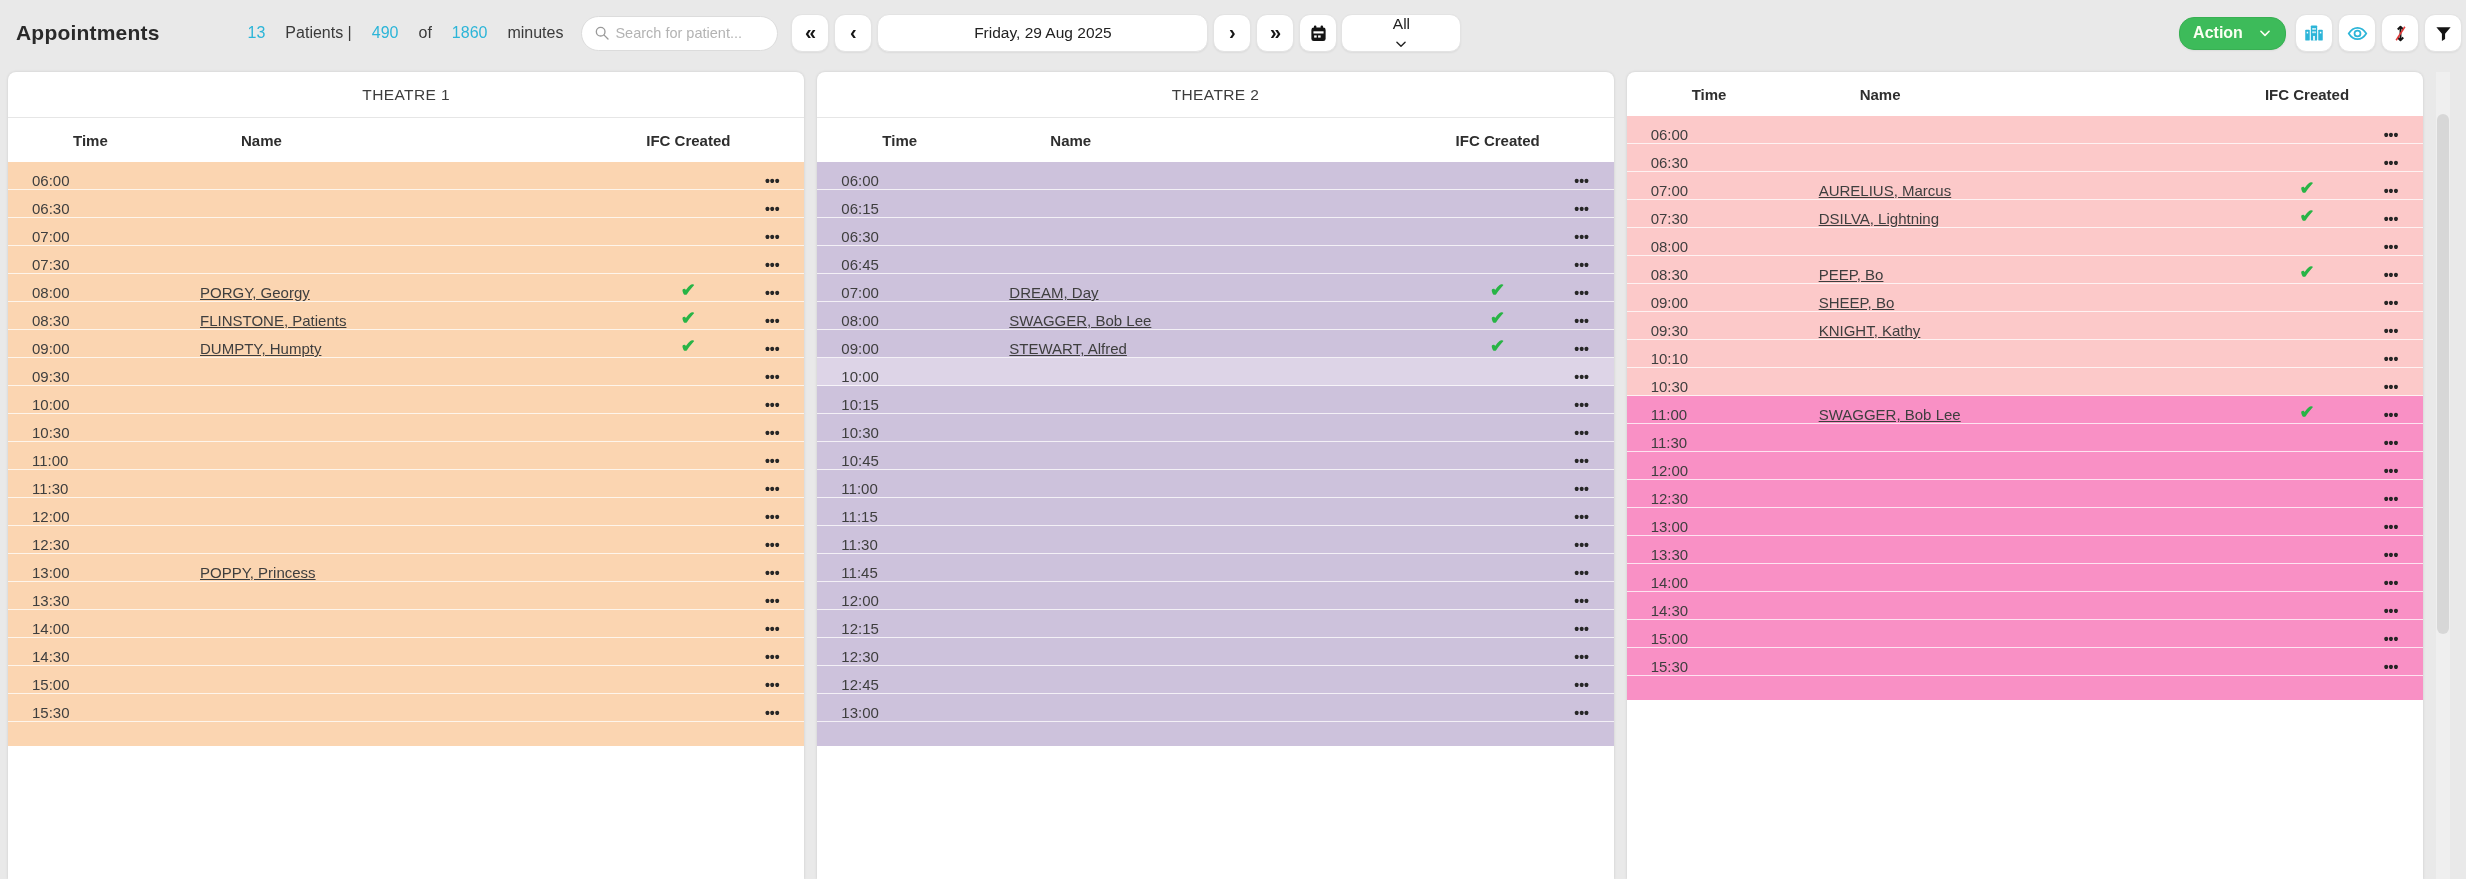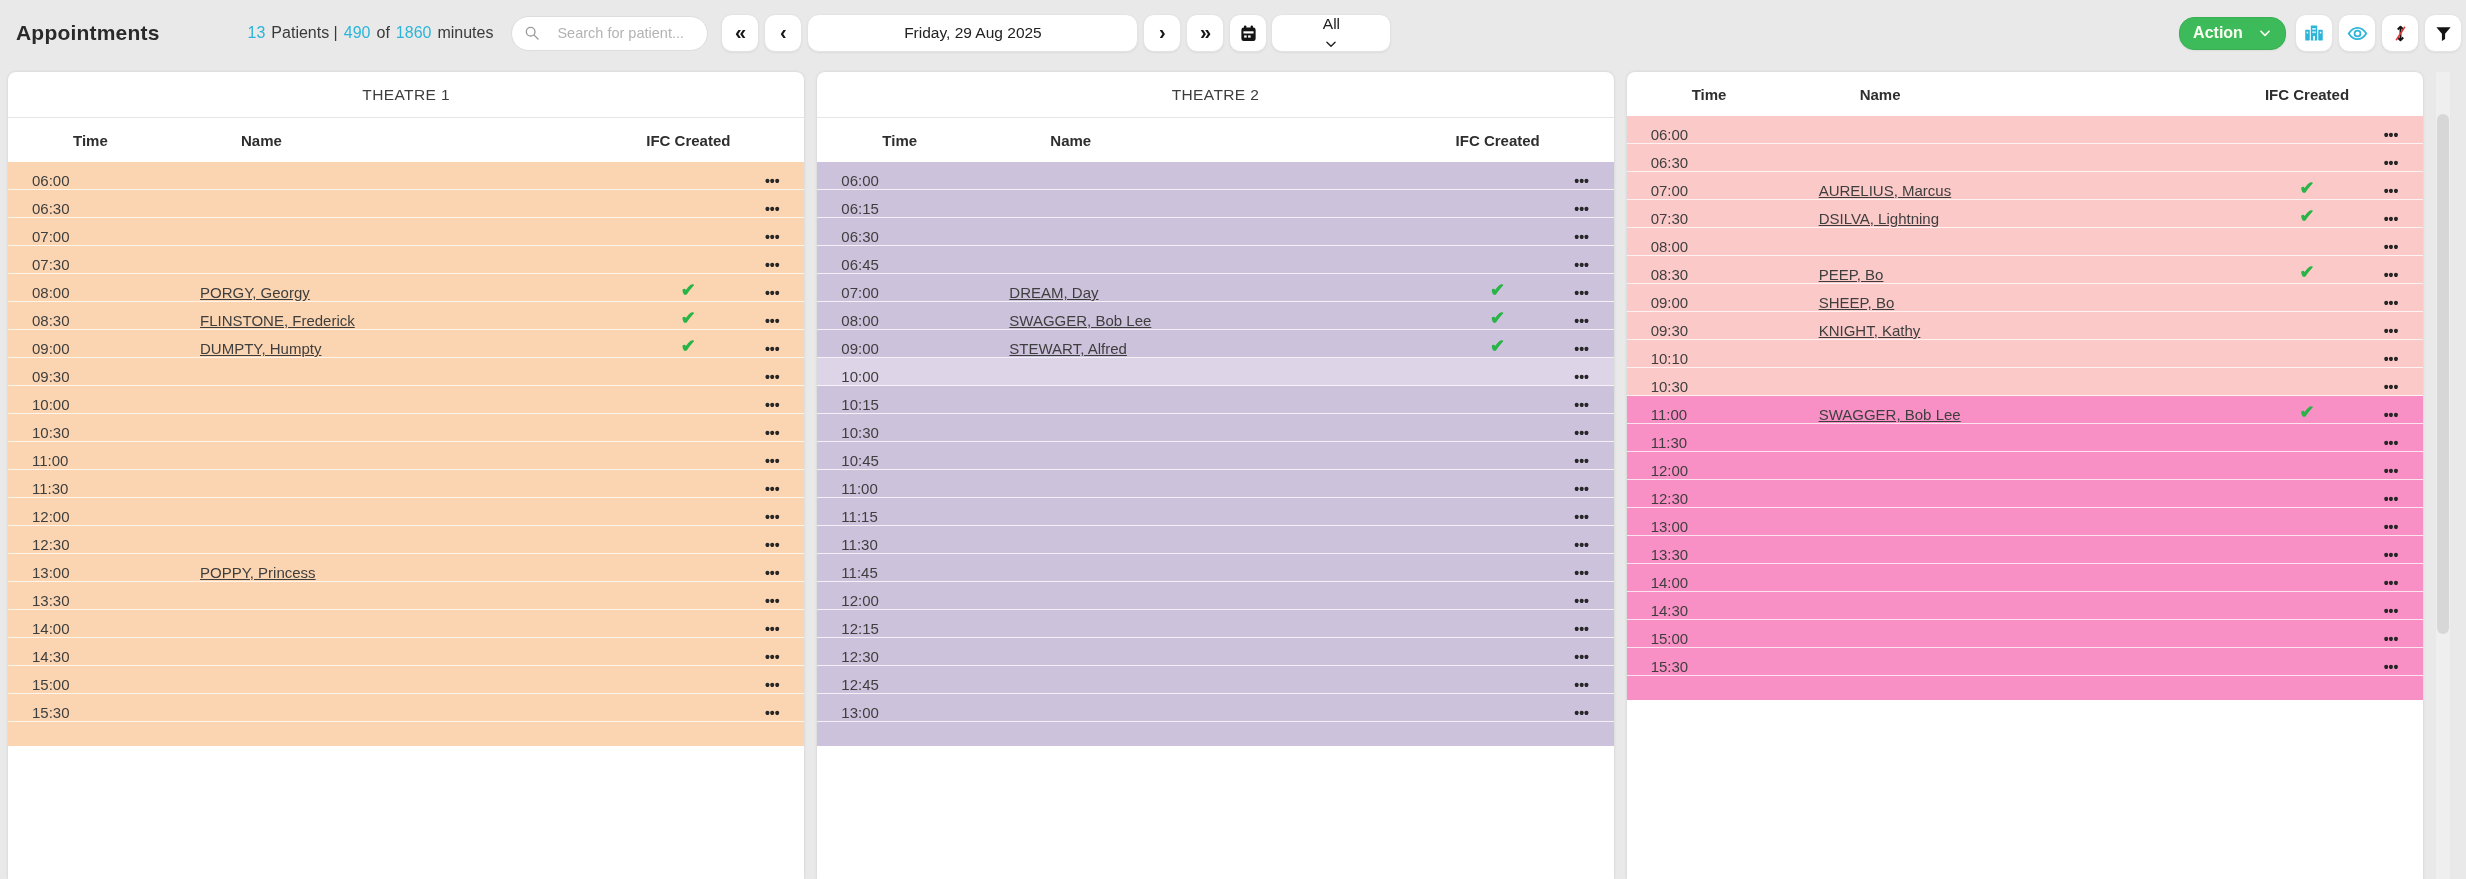--- a/index.html
+++ b/index.html
@@ -12,31 +12,31 @@
     flex-direction: column;
   }
 
   
   .topbar {
     height: 66px; flex: 0 0 66px;
     display: flex; align-items: center;
     padding: 0 4px 0 16px;
   }
   .page-title { font-size: 21px; font-weight: 700; color: #2a2a2a; letter-spacing: .2px; }
-  .summary { display: flex; align-items: baseline; gap: 6px; margin-left: 88px; font-size: 16px; color: #3a3a3a; }
+  .summary { display: flex; align-items: baseline; gap: 20px; margin-left: 88px; font-size: 16px; color: #3a3a3a; }
   .summary .num { color: #2cb5d8; }
 
   .pill, .sq-btn, .date-pill, .select-pill, .action-btn {
     background: #fff; border: 1px solid #e3e3e3;
     box-shadow: 0 1px 2px rgba(0,0,0,.06);
   }
   .search-pill {
     margin-left: 18px; width: 197px; height: 35px;
     border-radius: 999px; display: flex; align-items: center;
-    padding: 0 12px; gap: 17px;
+    padding: 0 12px; gap: 5px;
     background: #fff; border: 1px solid #dcdcdc;
   }
   .search-pill input {
     border: none; outline: none; width: 100%;
     font-family: "Liberation Sans", sans-serif;
     font-size: 14.5px; color: #444; background: transparent;
   }
   .search-pill input::placeholder { color: #b3b3b3; }
 
   .sq-btn {
@@ -291,21 +291,21 @@
     <div class="cell-actions"><span class="dots-btn">•••</span></div>
   </div>
         <div class="t-row">
     <div class="cell-time">08:00</div>
     <div class="cell-name"><span class="patient-link">PORGY, Georgy</span></div>
     <div class="cell-check"><span class="check">✔</span></div>
     <div class="cell-actions"><span class="dots-btn">•••</span></div>
   </div>
         <div class="t-row">
     <div class="cell-time">08:30</div>
-    <div class="cell-name"><span class="patient-link">FLINSTONE, Frederick</span></div>
+    <div class="cell-name"><span class="patient-link">FLINSTONE, Patients</span></div>
     <div class="cell-check"><span class="check">✔</span></div>
     <div class="cell-actions"><span class="dots-btn">•••</span></div>
   </div>
         <div class="t-row">
     <div class="cell-time">09:00</div>
     <div class="cell-name"><span class="patient-link">DUMPTY, Humpty</span></div>
     <div class="cell-check"><span class="check">✔</span></div>
     <div class="cell-actions"><span class="dots-btn">•••</span></div>
   </div>
         <div class="t-row">

